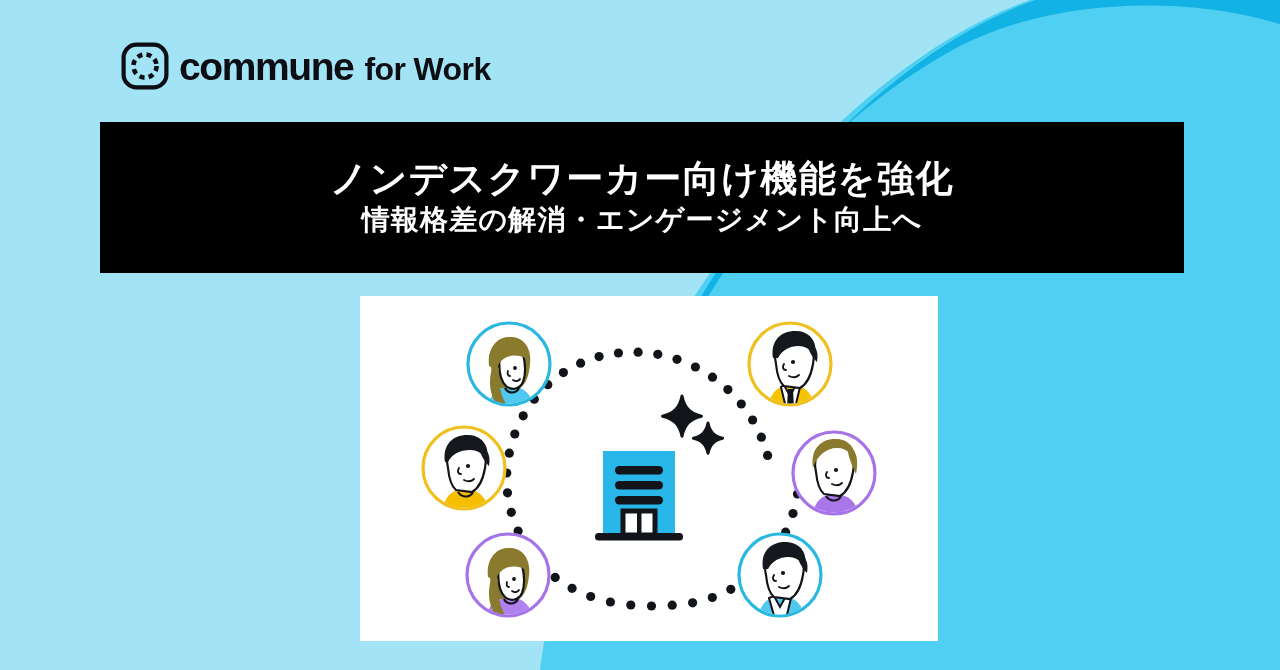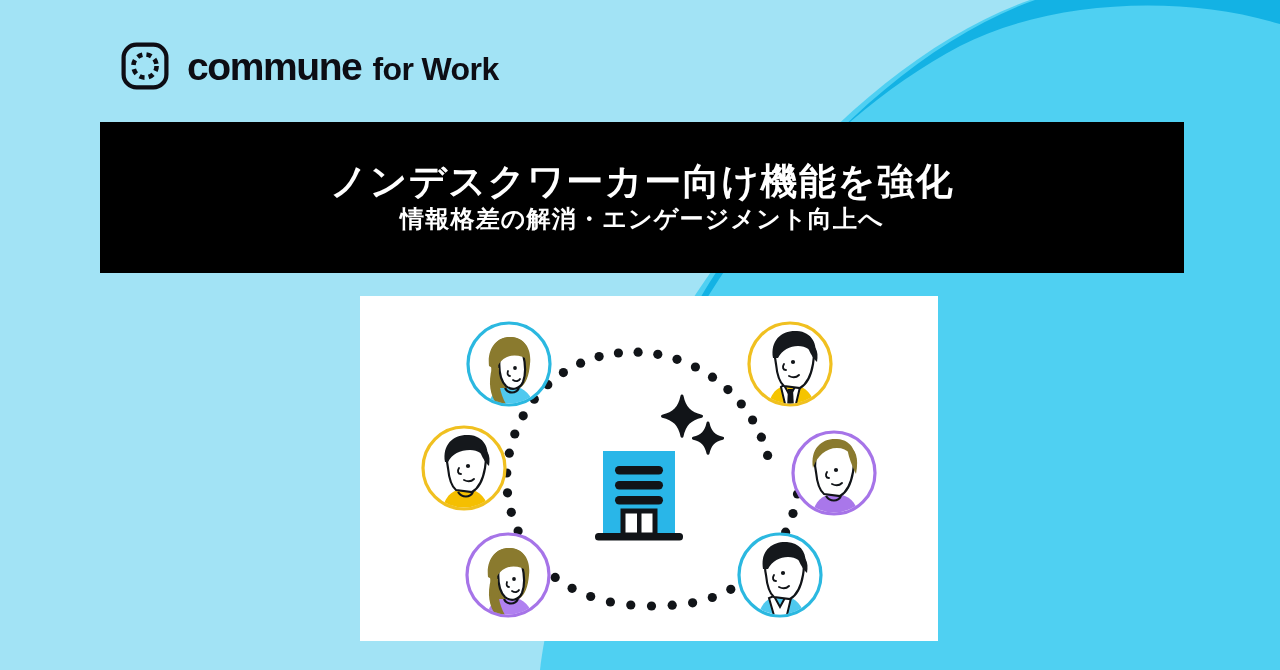--- a/index.html
+++ b/index.html
@@ -20,21 +20,21 @@
   .bg-layer { position: absolute; inset: 0; }
   .bg-layer svg { display: block; width: 100%; height: 100%; }
 
   
   .logo-row {
     position: absolute;
     left: 121px;
     top: 42px;
     display: flex;
     align-items: center;
-    gap: 18px;
+    gap: 10px;
     z-index: 5;
   }
   .logo-mark { width: 48px; height: 48px; display: block; }
   .logo-wordmark {
     display: flex;
     align-items: baseline;
     gap: 11px;
   }
   .logo-word {
     font-size: 39px;
@@ -69,21 +69,21 @@
   .banner-title {
     color: #ffffff;
     font-size: 37px;
     font-weight: bold;
     letter-spacing: 1.5px;
     line-height: 1.15;
     white-space: nowrap;
   }
   .banner-subtitle {
     color: #ffffff;
-    font-size: 24px;
+    font-size: 28px;
     font-weight: bold;
     letter-spacing: 1.2px;
     line-height: 1.2;
     white-space: nowrap;
   }
 
   
   .card {
     position: absolute;
     left: 360px;

